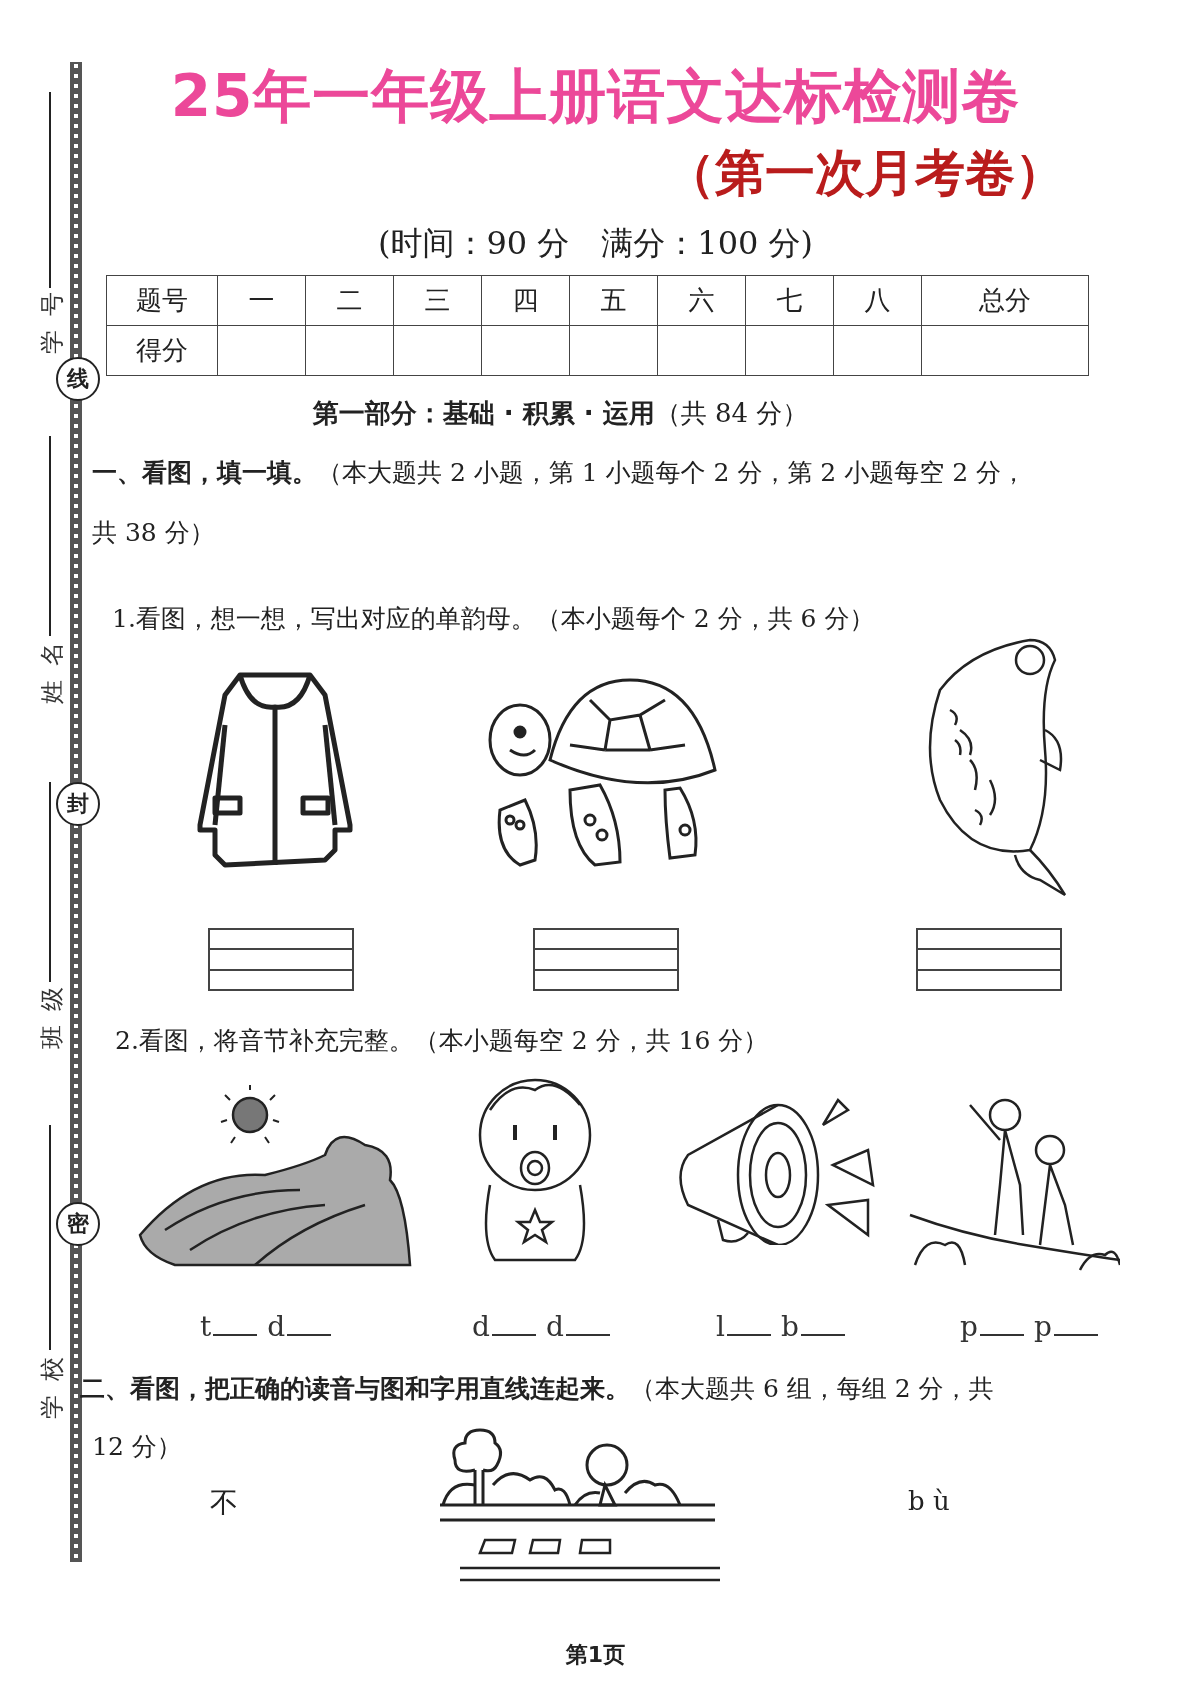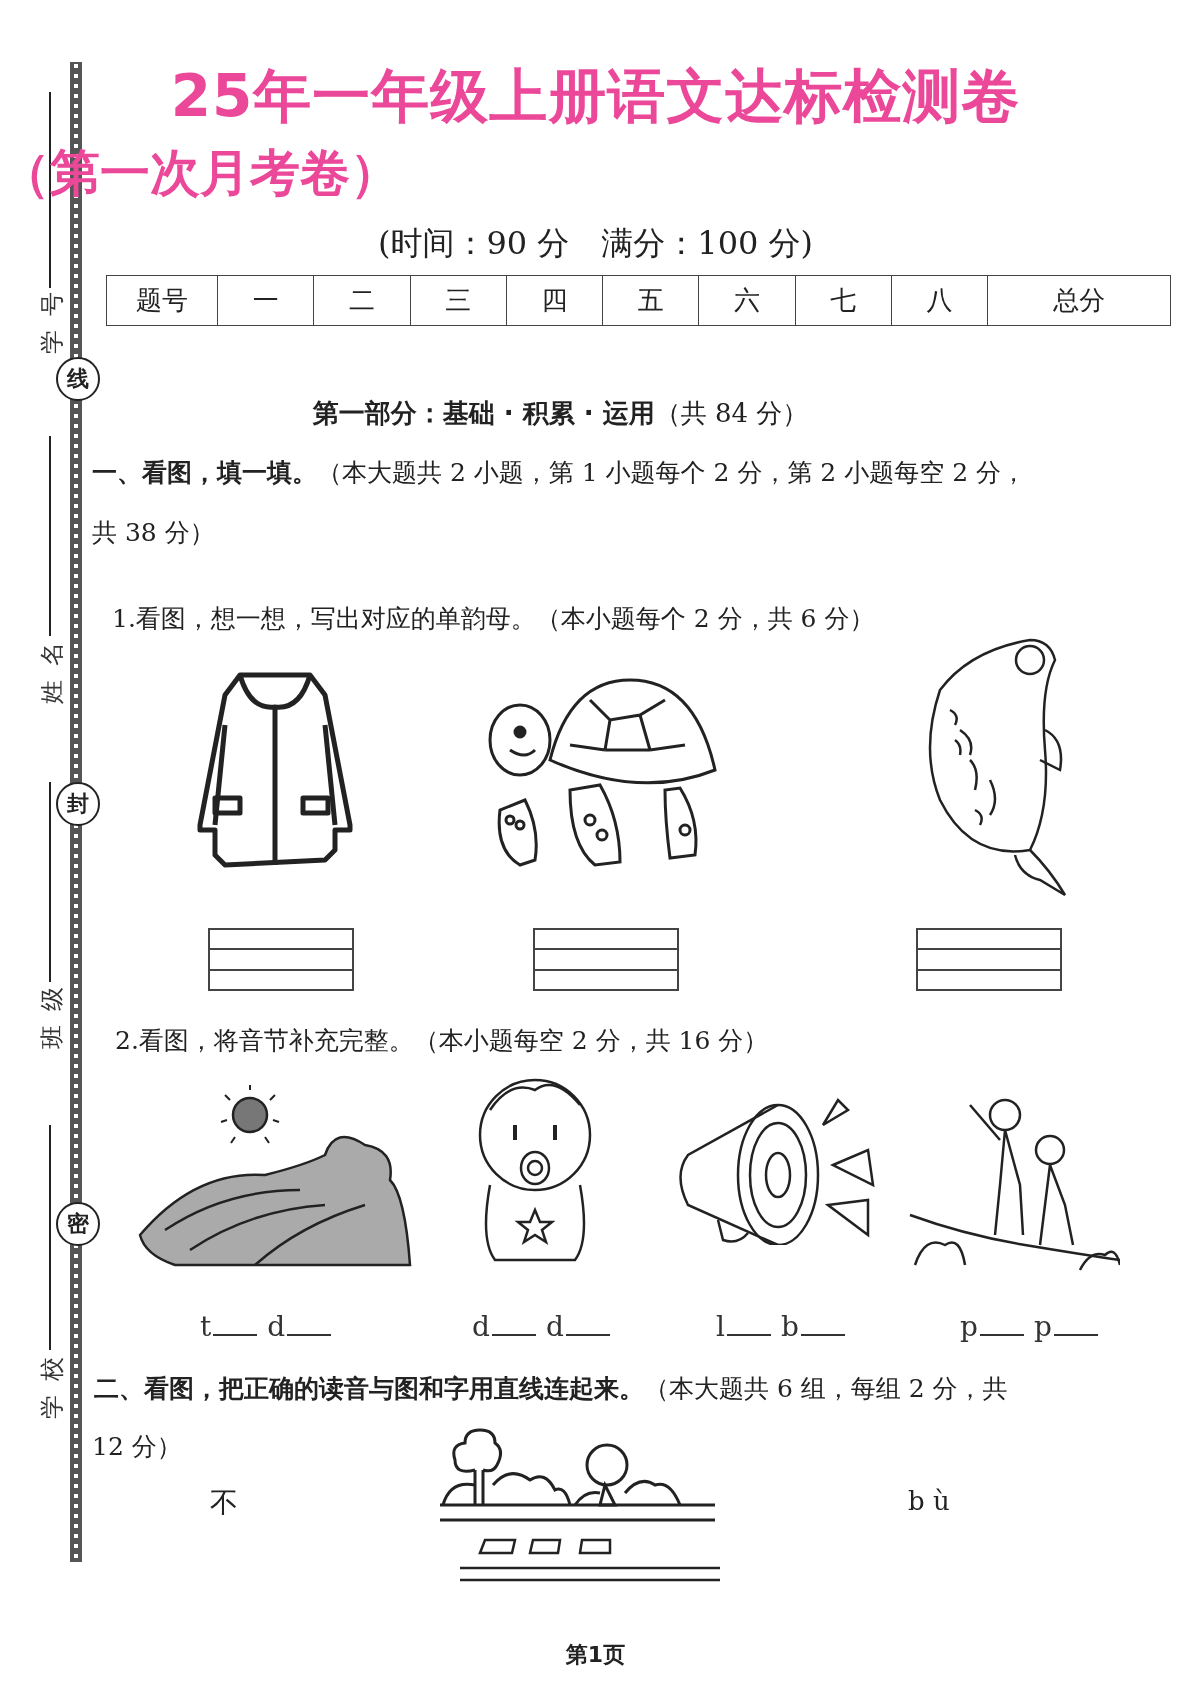--- a/index.html
+++ b/index.html
@@ -6,24 +6,24 @@
   body{width:1191px;height:1684px;position:relative;overflow:hidden;font-family:"DejaVu Sans","Liberation Sans",sans-serif;color:#222;}
   .bind-strip-bg{position:absolute;left:70px;top:62px;width:12px;height:1500px;background:#555;}
   .bind-holes{position:absolute;left:74px;top:64px;width:4px;height:1496px;
     background-image:repeating-linear-gradient(to bottom,#fff 0px,#fff 4px,transparent 4px,transparent 10px);}
   .seal{position:absolute;left:56px;width:40px;height:40px;border:2px solid #222;border-radius:50%;background:#fff;
     display:flex;align-items:center;justify-content:center;font-size:22px;font-weight:bold;font-family:"DejaVu Serif",serif;}
   .vline{position:absolute;left:49px;width:2px;background:#222;}
   .vlabel{position:absolute;left:28px;font-size:24px;color:#333;transform:rotate(-90deg);transform-origin:center;white-space:nowrap;letter-spacing:14px;font-family:"DejaVu Serif",serif;}
   
   .title{position:absolute;left:0;width:1191px;text-align:center;top:58px;font-size:58px;font-weight:bold;color:#ec4899;letter-spacing:1px;font-family:"DejaVu Sans",sans-serif;}
-  .subtitle{position:absolute;left:0;width:1065px;text-align:left;top:140px;font-size:50px;font-weight:bold;color:#ec4899;font-family:"DejaVu Sans",sans-serif;}
+  .subtitle{position:absolute;left:0;width:1065px;text-align:right;top:140px;font-size:50px;font-weight:bold;color:#b91c1c;font-family:"DejaVu Sans",sans-serif;}
   .timeinfo{position:absolute;left:0;width:1191px;text-align:center;top:222px;font-size:32px;color:#222;font-family:"DejaVu Serif","Liberation Serif",serif;}
   
-  table.score{position:absolute;left:106px;top:275px;width:1065px;border-collapse:collapse;}
+  table.score{position:absolute;left:106px;top:275px;width:983px;border-collapse:collapse;}
   table.score td{border:1.5px solid #444;height:47px;text-align:center;font-size:26px;color:#222;}
   table.score td.first{width:108px;}
   
   .part{position:absolute;left:0;width:1121px;text-align:center;top:396px;font-size:26px;font-weight:bold;}
   .part .pts{font-weight:normal;font-family:"DejaVu Serif",serif;}
   .q{position:absolute;font-size:25px;color:#222;white-space:nowrap;}
   .q b{font-weight:bold;font-family:"DejaVu Sans",sans-serif;}
   .serif{font-family:"DejaVu Serif","Liberation Serif",serif;}
   
   .grid4{position:absolute;width:146px;height:63px;border:2px solid #444;box-sizing:border-box;}
@@ -68,20 +68,32 @@
     <td class="first">题号</td>
     <td>一</td>
     <td>二</td>
     <td>三</td>
     <td>四</td>
     <td>五</td>
     <td>六</td>
     <td>七</td>
     <td>八</td>
     <td>总分</td>
+  </tr>
+  <tr>
+    <td class="first">得分</td>
+    <td></td>
+    <td></td>
+    <td></td>
+    <td></td>
+    <td></td>
+    <td></td>
+    <td></td>
+    <td></td>
+    <td></td>
   </tr>
 </tbody>
   </table>
 
 <div class="part">
   <span>第一部分：基础 · 积累 · 运用</span><span class="pts">（共 84 分）</span>
 </div>
 
 <div class="q" style="left:92px;top:456px;">
   <b>一、看图，填一填。</b><span class="serif">（本大题共 2 小题，第 1 小题每个 2 分，第 2 小题每空 2 分，</span>
@@ -201,21 +213,21 @@
 <div class="syll" style="left:472px;">
   <span>d</span><span class="blank"></span><span>d</span><span class="blank"></span>
 </div>
 <div class="syll" style="left:716px;">
   <span>l</span><span class="blank"></span><span>b</span><span class="blank"></span>
 </div>
 <div class="syll" style="left:960px;">
   <span>p</span><span class="blank"></span><span>p</span><span class="blank"></span>
 </div>
 
-<div class="q" style="left:94px;top:1372px;">
+<div class="q" style="left:80px;top:1372px;">
   <b>二、看图，把正确的读音与图和字用直线连起来。</b><span class="serif">（本大题共 6 组，每组 2 分，共</span>
 </div>
 <div class="q serif" style="left:92px;top:1430px;">12 分）</div>
 
 <div class="q serif" style="left:210px;top:1484px;font-size:28px;">不</div>
 
 <svg class="pic" style="left:435px;top:1425px;" width="290" height="190" viewBox="0 0 290 190">
   <g fill="none" stroke="#222" stroke-width="3">
     <path d="M5 80 L280 80"></path>
     <path d="M40 80 L40 45 M48 80 L48 45"></path>

